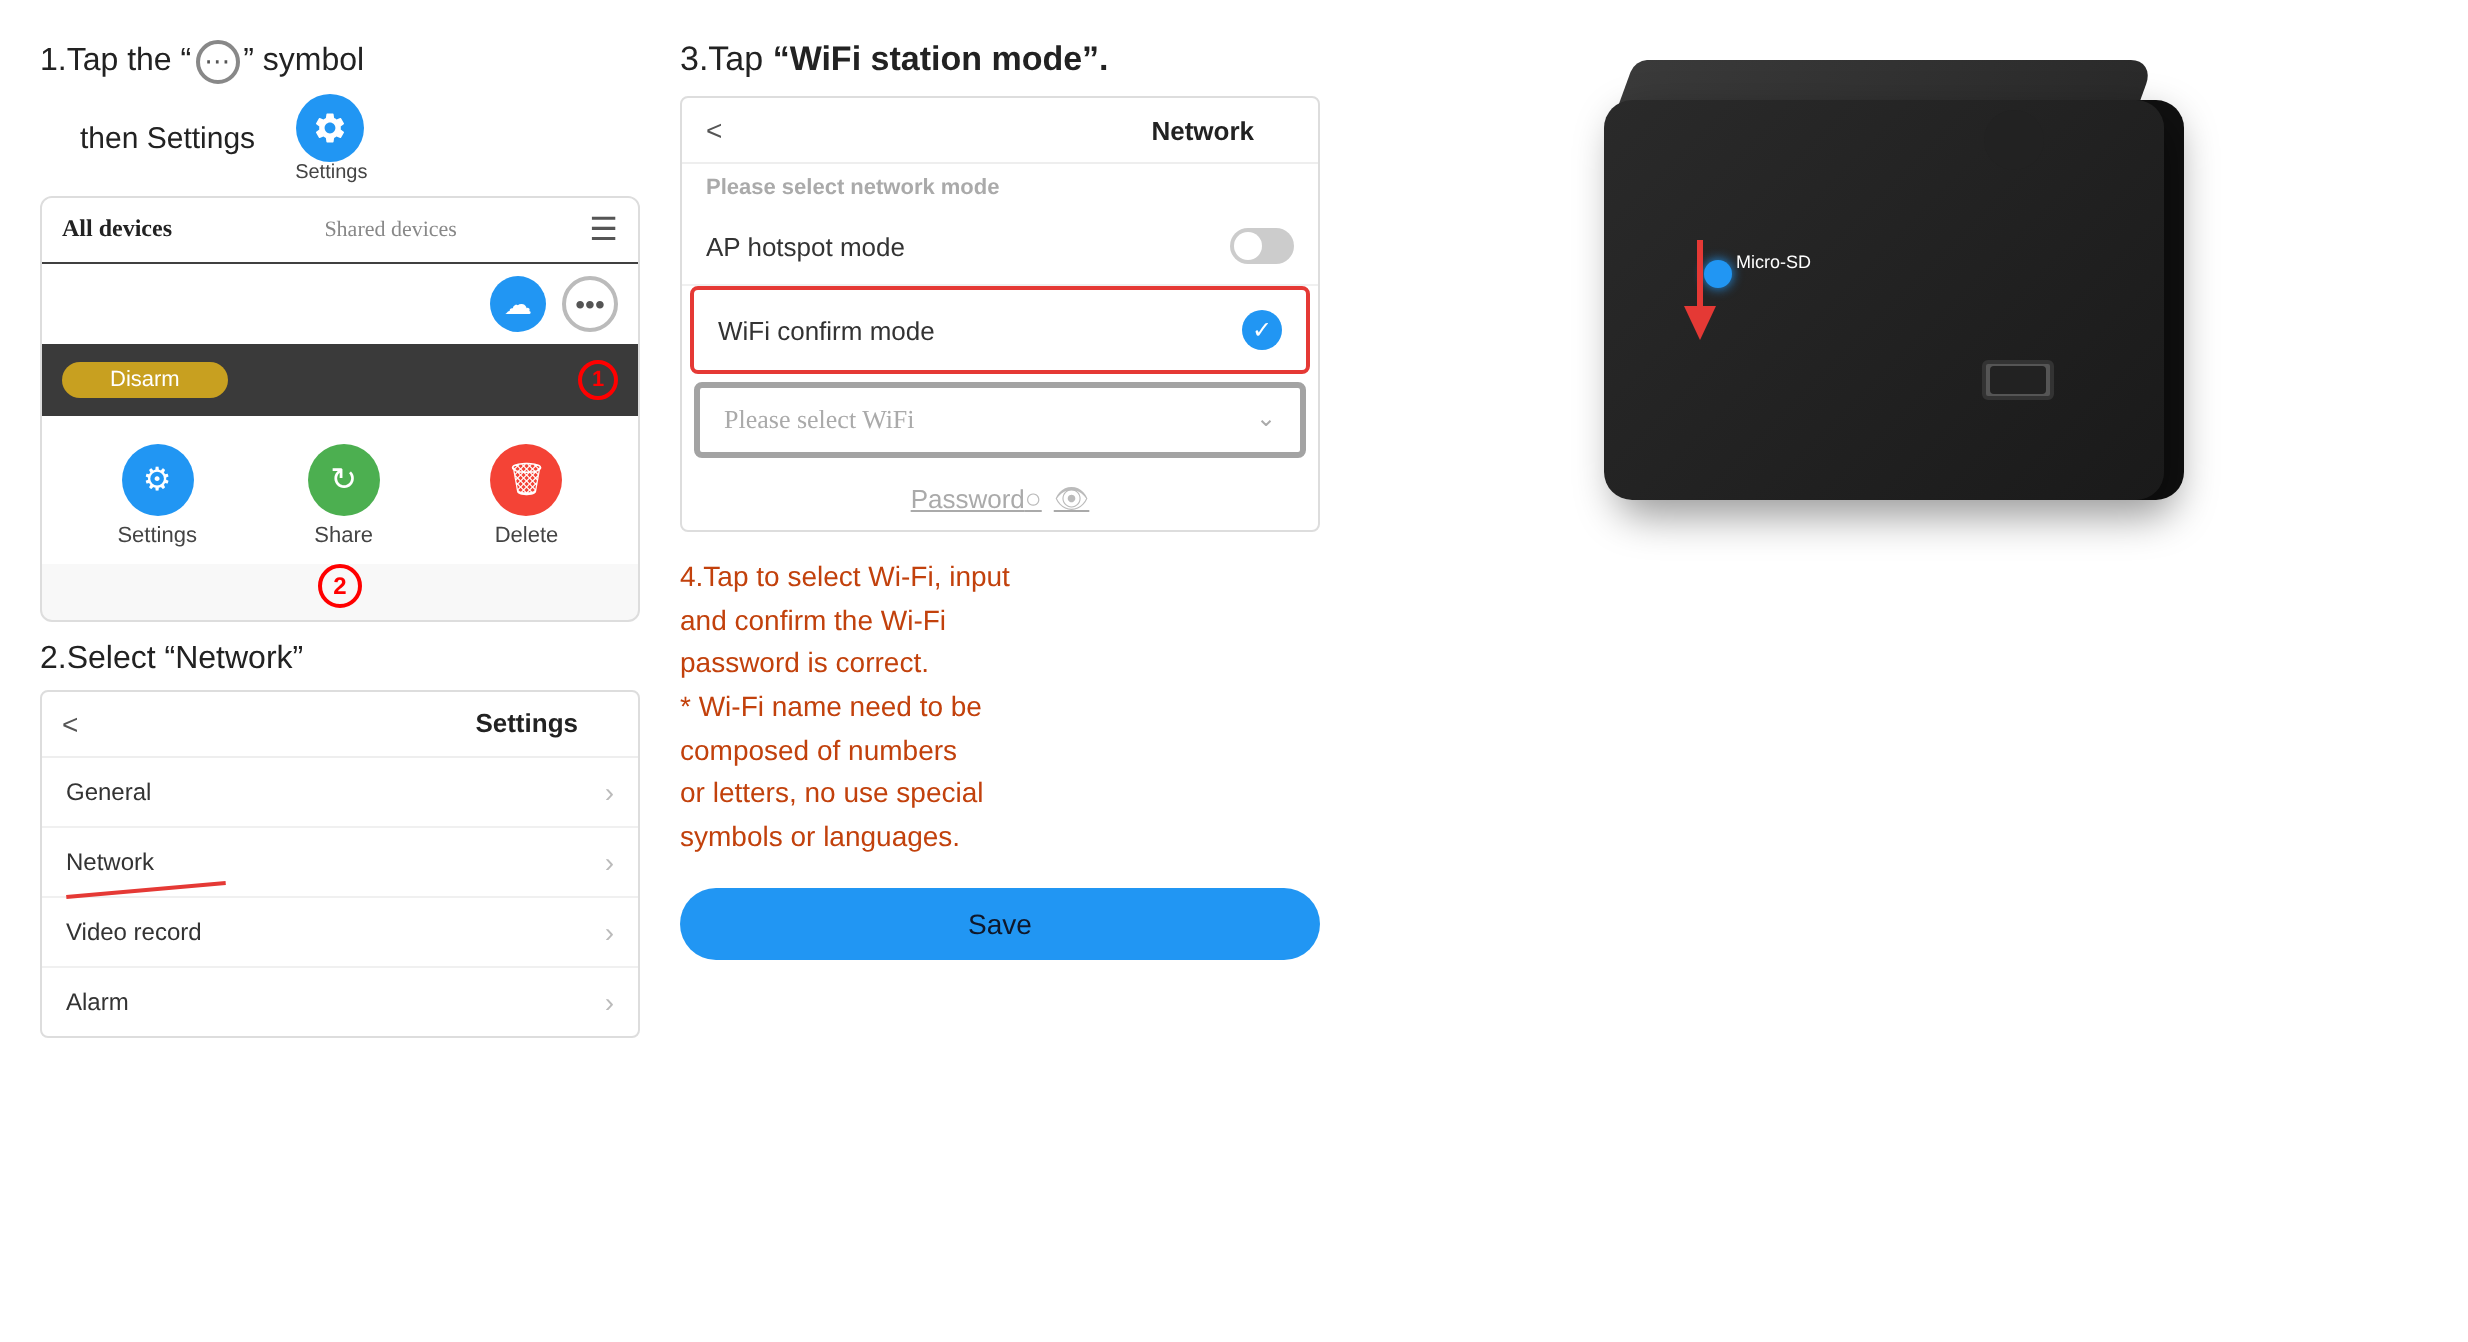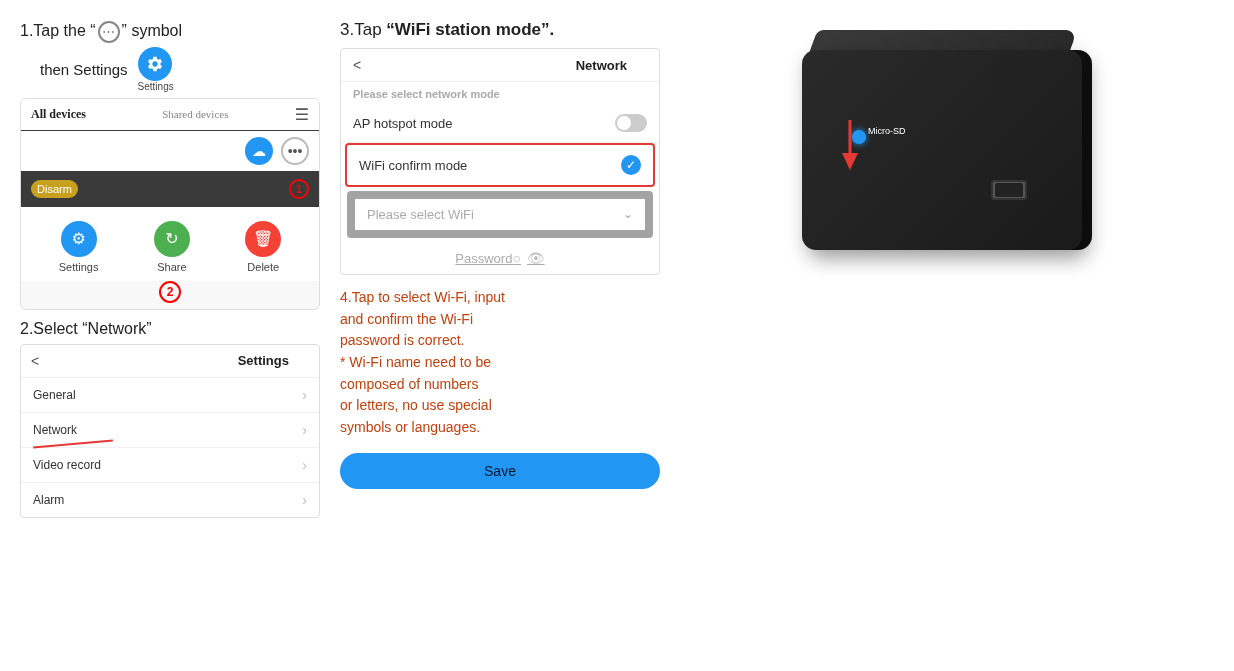--- a/index.html
+++ b/index.html
@@ -40,21 +40,21 @@
       color: #555;
       vertical-align: middle;
       margin: 0 2px;
     }
 
     .step1-subtitle {
       font-size: 15px;
       color: #222;
       display: flex;
       align-items: center;
-      gap: 10px;
+      gap: 20px;
       margin-bottom: 6px;
       padding-left: 20px;
     }
     .settings-icon-circle {
       width: 34px;
       height: 34px;
       border-radius: 50%;
       background: #2196F3;
       display: flex; align-items: center; justify-content: center;
     }
@@ -108,21 +108,21 @@
     .phone-dark-bar {
       background: #3a3a3a;
       padding: 8px 10px;
       display: flex;
       align-items: center;
     }
     .disarm-btn {
       background: #c8a020;
       color: #fff;
       font-size: 11px;
-      padding: 3px 6px;
+      padding: 3px 24px;
       border-radius: 10px;
     }
     .red-circle-1 {
       width: 20px; height: 20px;
       border: 2px solid red;
       border-radius: 50%;
       display: flex; align-items: center; justify-content: center;
       color: red; font-size: 11px; font-weight: bold;
       margin-left: auto;
     }
@@ -253,26 +253,26 @@
     }
     .check-blue {
       width: 20px; height: 20px;
       background: #2196F3;
       border-radius: 50%;
       display: flex; align-items: center; justify-content: center;
       color: #fff; font-size: 12px;
     }
 
     .wifi-select-box {
-      border: 8px solid #a3a3a3;
+      border: 3px solid #a3a3a3;
       margin: 4px 6px;
       border-radius: 4px;
       padding: 8px 12px;
       display: flex; justify-content: space-between;
-      font-size: 13px; color: #aaa;
+      font-size: 13px; color: #aaa; font-family: Liberation Serif, serif;
     }
     .chevron-d { color: #aaa; font-size: 12px; }
 
     .password-row {
       padding: 8px 12px;
       display: flex; align-items: center; justify-content: center;
       font-size: 13px; color: #aaa; text-decoration: underline;
     }
     .pw-icons { display: flex; gap: 6px; }
     .pw-icon { color: #bbb; font-size: 14px; }

